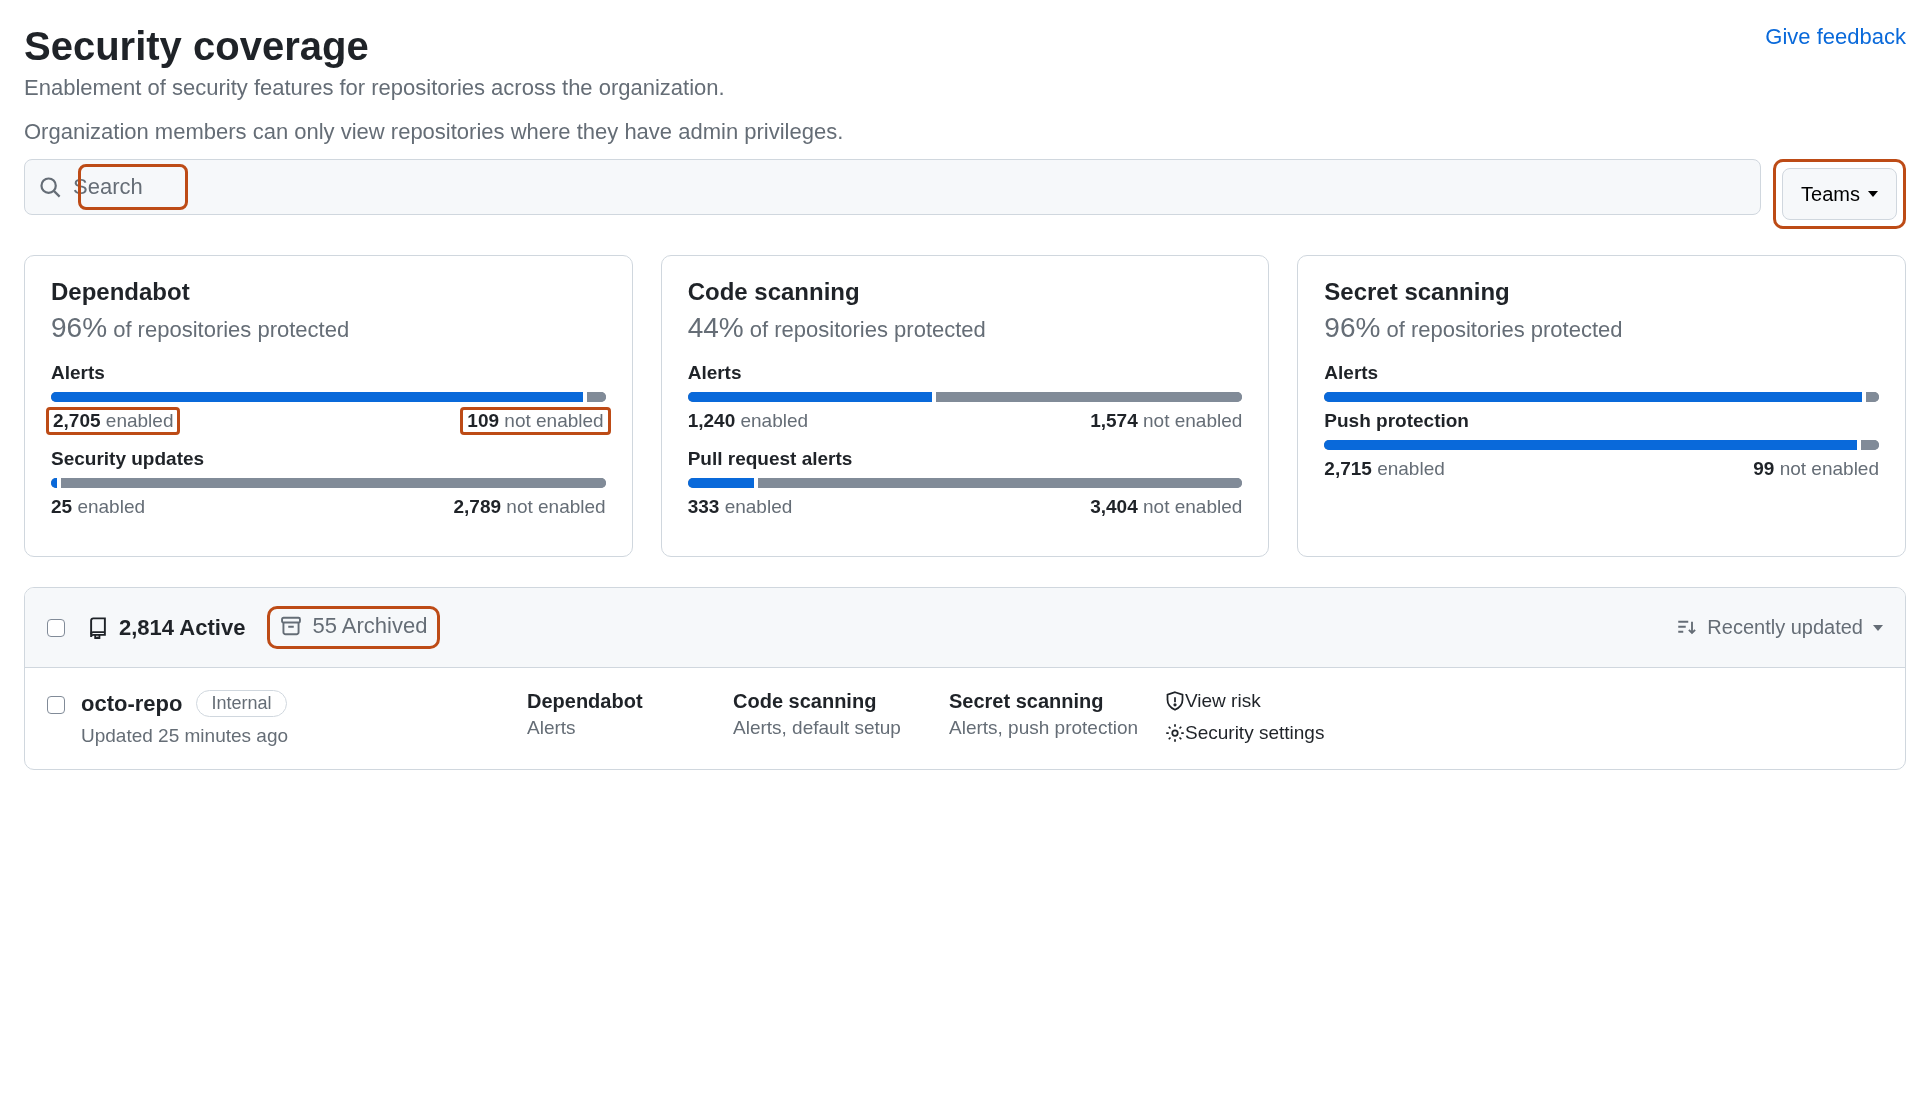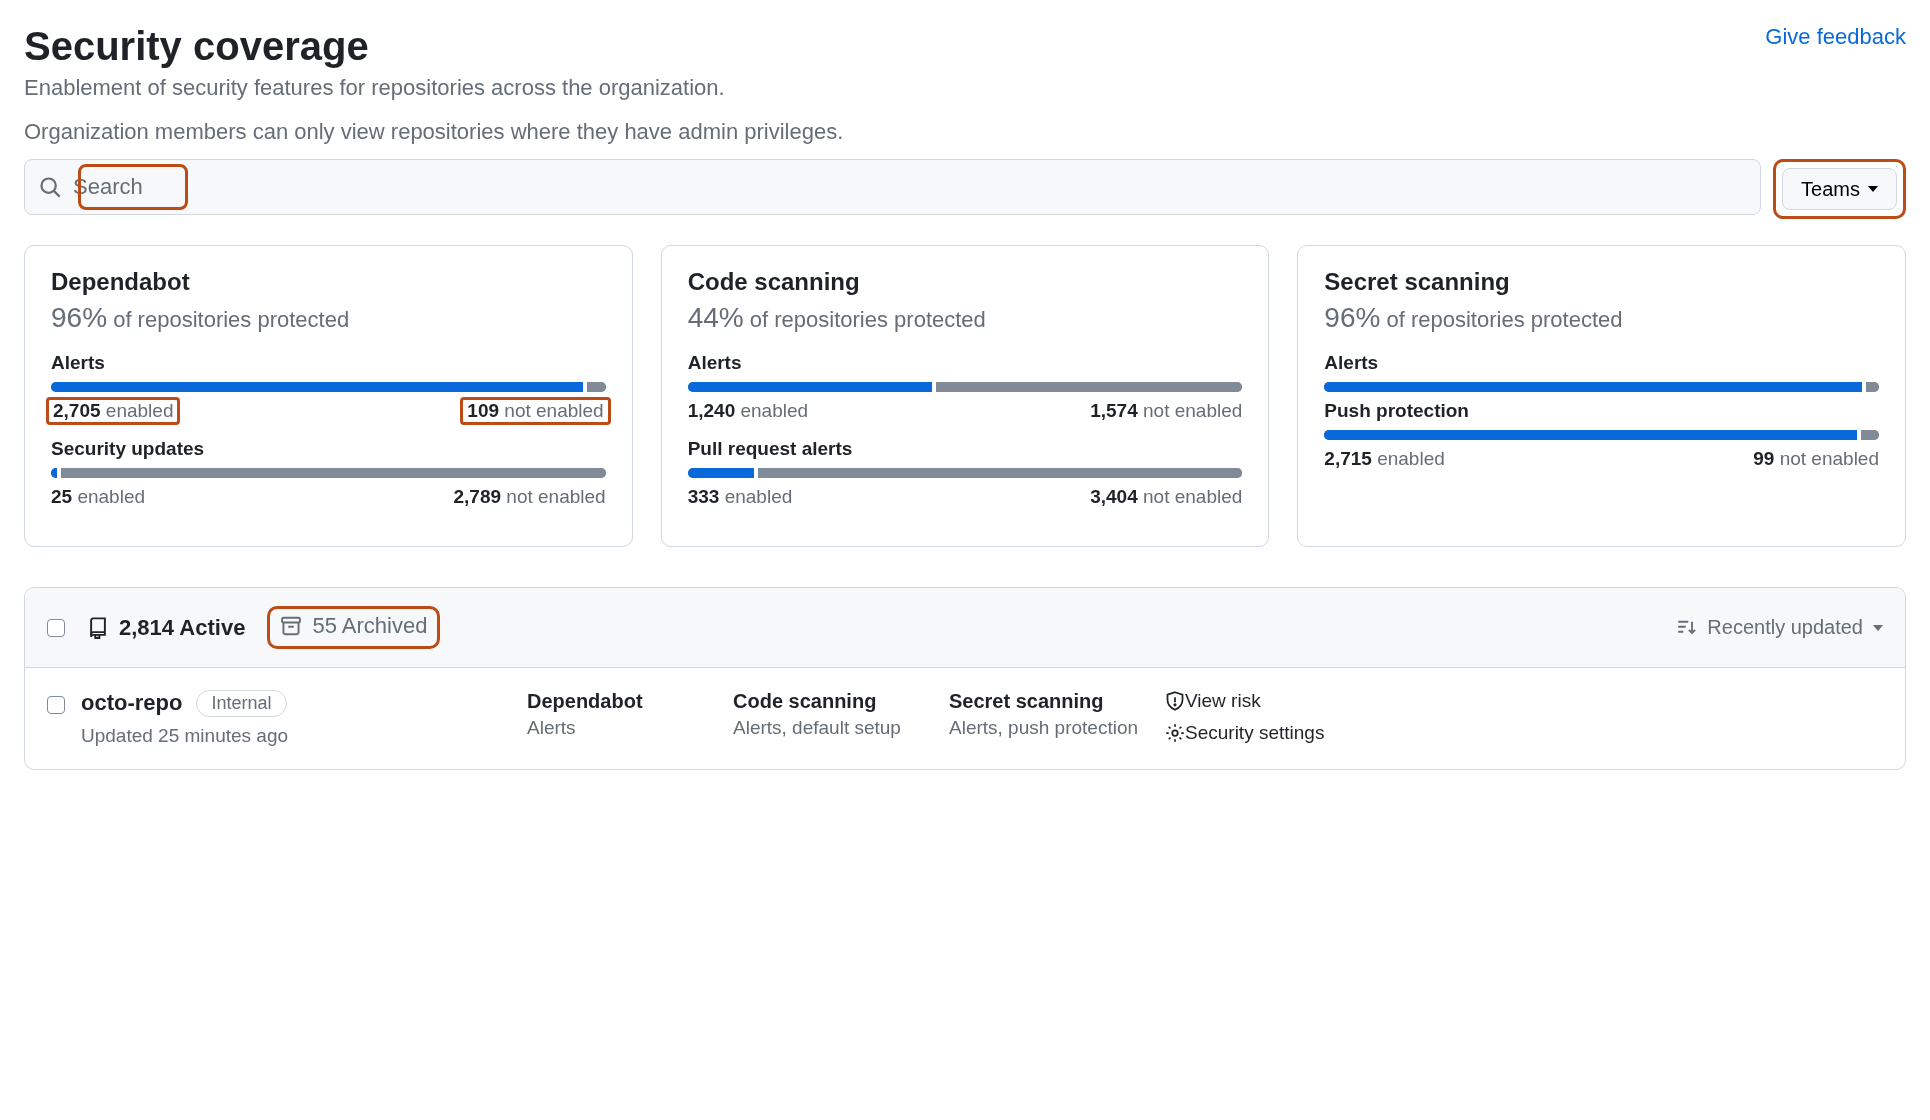--- a/index.html
+++ b/index.html
@@ -37,55 +37,55 @@
     color: var(--fg); width:100%;
   }
   .search-input::placeholder { color: var(--muted); }
   .teams-wrap {
     border:3px solid var(--highlight); border-radius:10px; padding:6px; display:flex;
   }
   .teams-btn {
     display:inline-flex; align-items:center; gap:8px;
     border:1px solid var(--border); background: var(--bg-subtle);
     padding: 6px 18px; border-radius:8px; font-size:20px; font-weight:500;
-    cursor:pointer; height:42px;
+    cursor:pointer; height:52px;
   }
   .cards { display:grid; grid-template-columns: repeat(3, 1fr); gap:28px; }
   .card { border:1px solid var(--border); border-radius:10px; padding:22px 26px; }
   .card h2 { margin:0 0 6px 0; font-size:24px; font-weight:600; }
   .pct-line { font-size:22px; color:var(--muted); margin-bottom:18px; }
   .pct-line b { font-size:28px; color:var(--muted); font-weight:400; }
   .metric-label { font-weight:600; font-size:19px; margin: 6px 0 8px 0; }
   .bar { display:flex; height:10px; border-radius:5px; overflow:hidden; background:var(--bar-off); margin-bottom:8px; }
   .bar .on { background: var(--bar-on); height:100%; }
   .bar .gap { background:#fff; width:4px; height:100%; }
   .bar .off { background: var(--bar-off); height:100%; flex:1; }
   .counts { display:flex; justify-content:space-between; font-size:19px; margin-bottom:16px; }
   .counts .n { font-weight:600; }
   .counts .lbl { color: var(--muted); font-weight:400; }
   .hl { border:3px solid var(--highlight); border-radius:4px; padding:0 4px; margin:-3px -5px; display:inline-block; }
   .search-hl { position:absolute; border:3px solid var(--highlight); border-radius:8px; left:54px; top:5px; width:110px; height:46px; pointer-events:none; }
 
-  .table { border:1px solid var(--border); border-radius:10px; margin-top:40px; overflow:hidden; }
+  .table { border:1px solid var(--border); border-radius:10px; margin-top:30px; overflow:hidden; }
   .table-head {
     display:flex; align-items:center; justify-content:space-between;
     background: var(--bg-subtle); border-bottom:1px solid var(--border);
     padding: 18px 22px;
   }
   .table-head .left { display:flex; align-items:center; gap:22px; }
   .chk { width:18px; height:18px; border:1.5px solid #818b98; border-radius:4px; background:#fff; display:inline-block; }
   .tab { display:inline-flex; align-items:center; gap:10px; font-size:22px; color:var(--muted); }
   .tab.active { color: var(--fg); font-weight:600; }
   .tab svg { flex:none; }
   .archived-hl { border:3px solid var(--highlight); border-radius:10px; padding:4px 10px;text-decoration:underline; }
   .sort { display:inline-flex; align-items:center; gap:10px; color:var(--muted); font-size:20px; cursor:pointer;}
   .row { display:flex; padding: 22px; gap: 16px; align-items:flex-start; }
   .row .chk { margin-top:6px; }
   .repo-col { flex: 0 0 430px; }
-  .repo-name { font-size:22px; font-weight:600; display:inline-flex; gap:14px;}
+  .repo-name { font-size:22px; font-weight:600; display:inline-flex; align-items:center; gap:14px;}
   .vis-badge { border:1px solid var(--border); color:var(--muted); border-radius:20px; padding:2px 14px; font-size:18px; font-weight:400; }
   .repo-updated { color: var(--muted); font-size:19px; margin-top:8px; }
   .feat-col { flex: 0 0 190px; }
   .feat-col h3 { margin:0 0 4px 0; font-size:20px; font-weight:600; }
   .feat-col div { color: var(--muted); font-size:19px; }
   .wide { flex-basis: 200px; }
   .actions-col { flex:1; display:flex; flex-direction:column; gap:10px; }
   .action-link { display:inline-flex; align-items:center; font-size:19px; color:var(--fg); }
   .action-link svg { flex:none; }
   .caret-down { width:0; height:0; border-left:5px solid transparent; border-right:5px solid transparent; border-top:6px solid currentColor; display:inline-block; }

